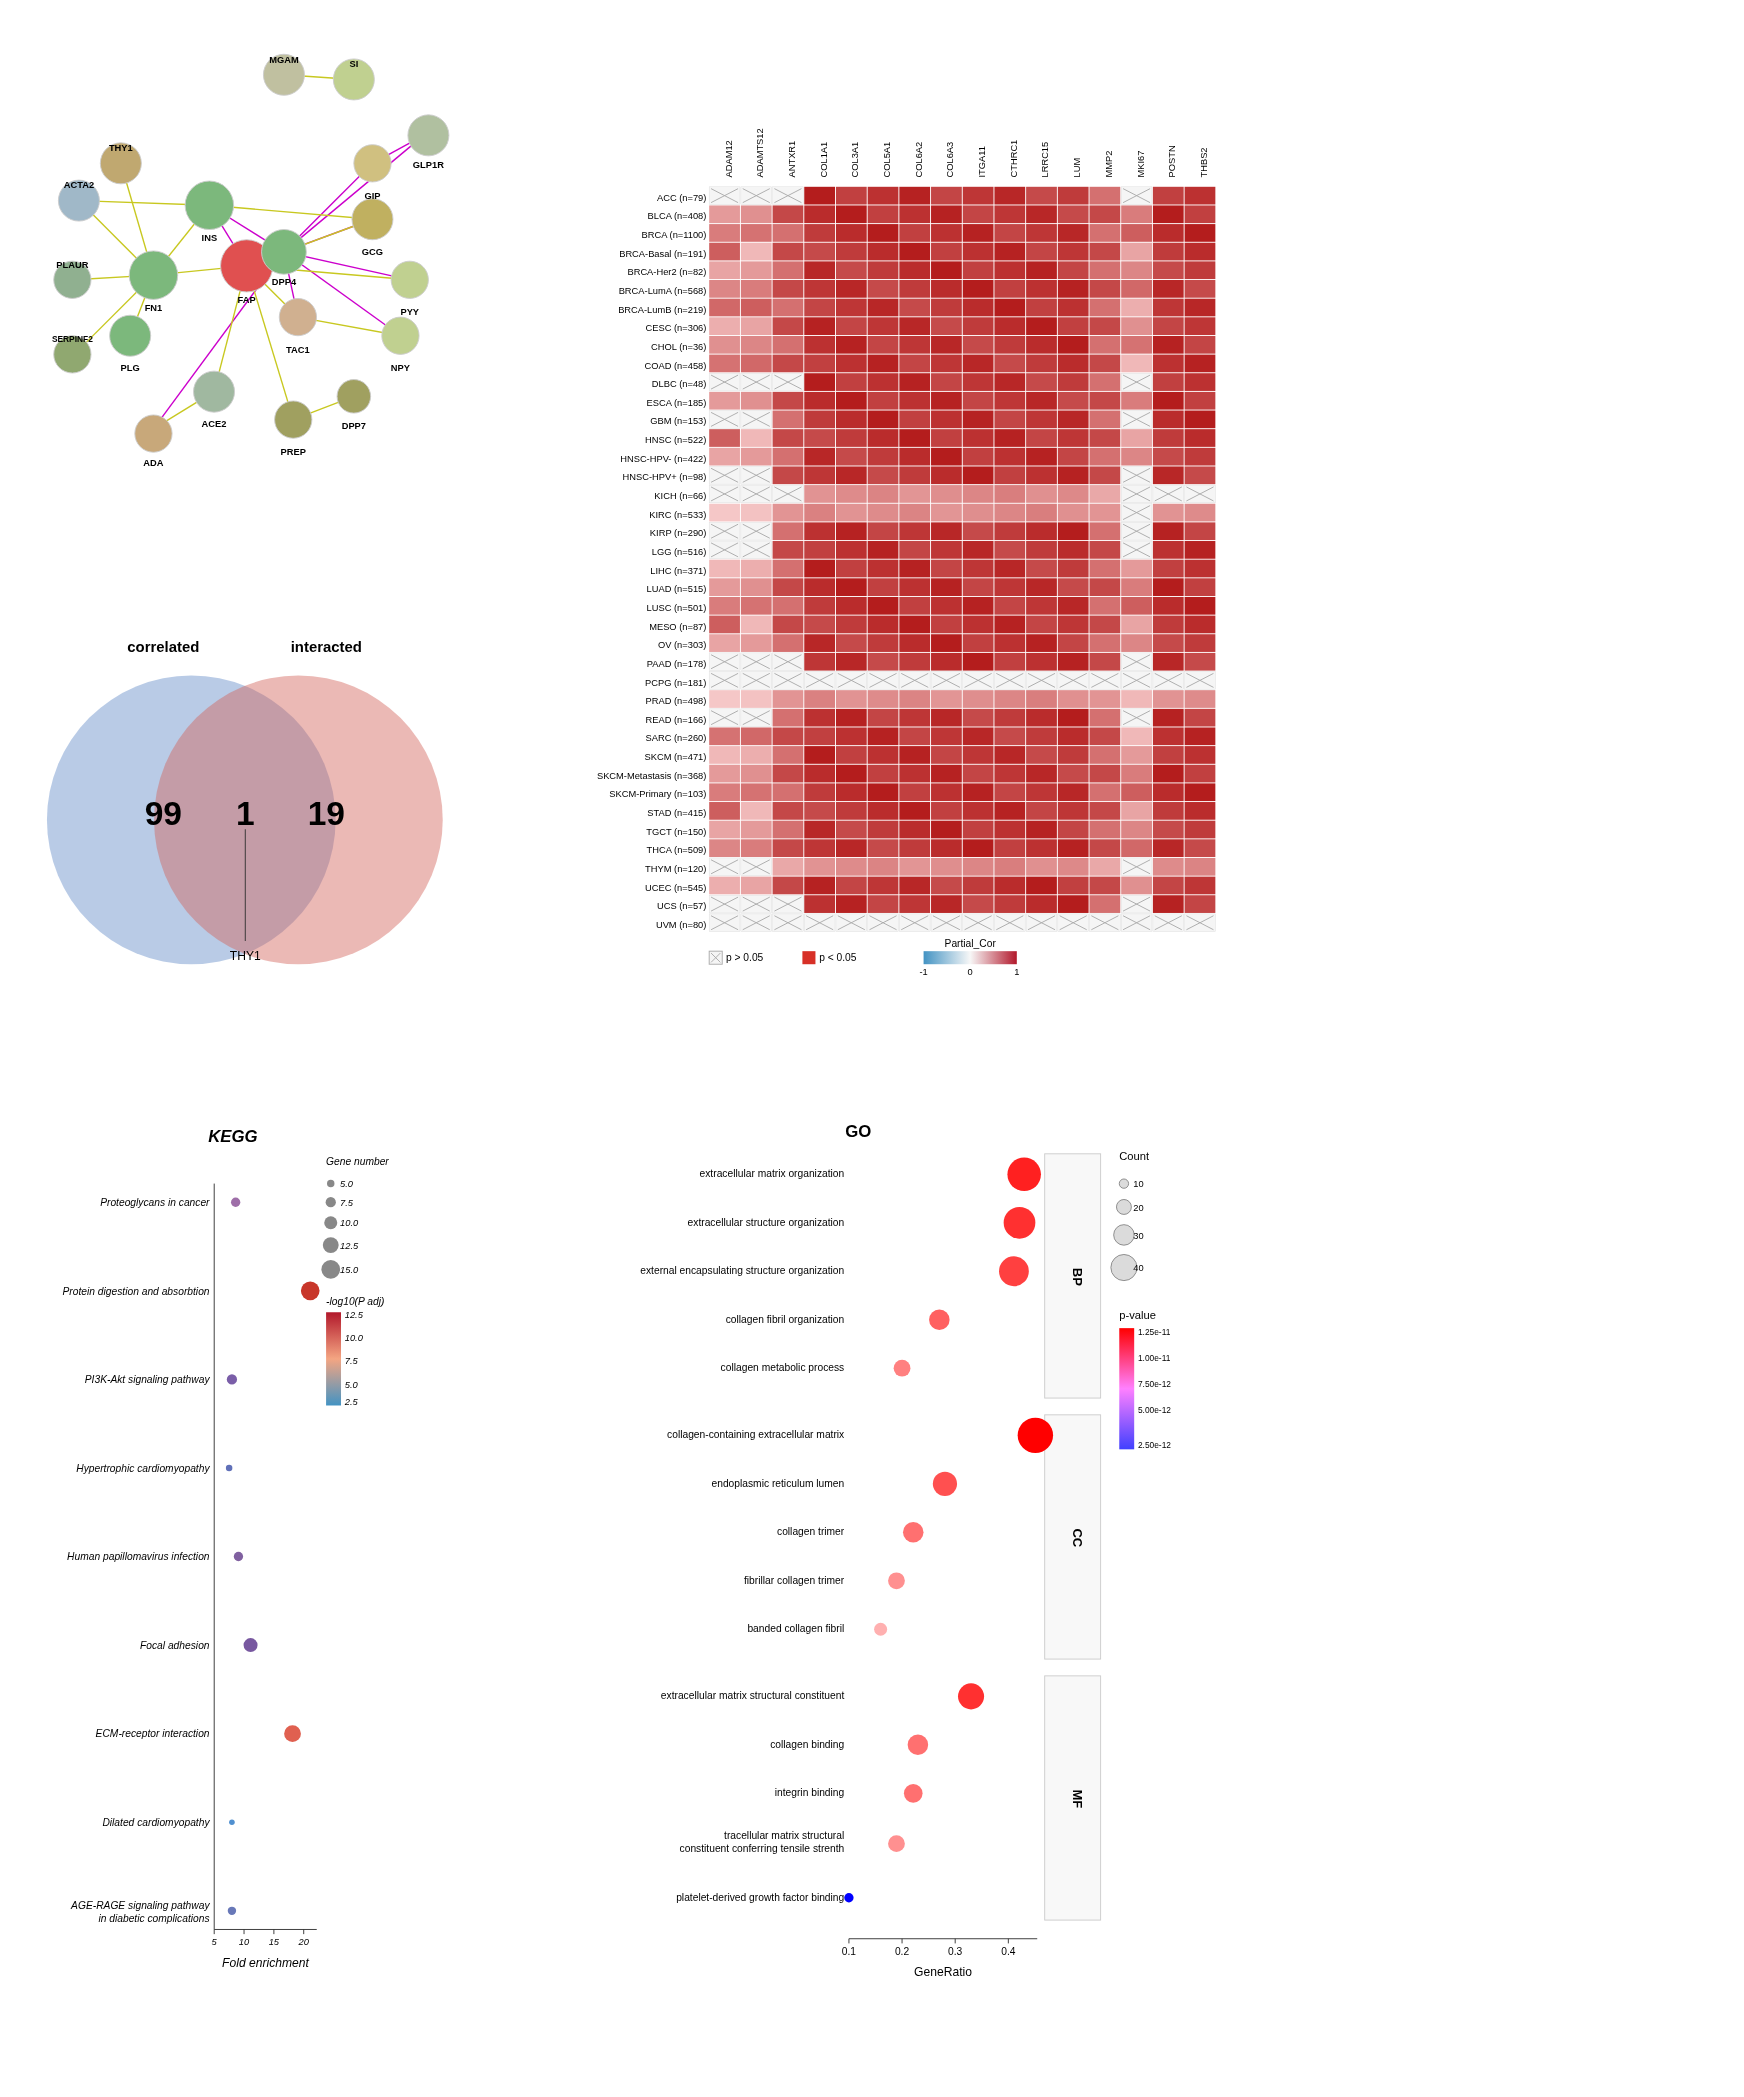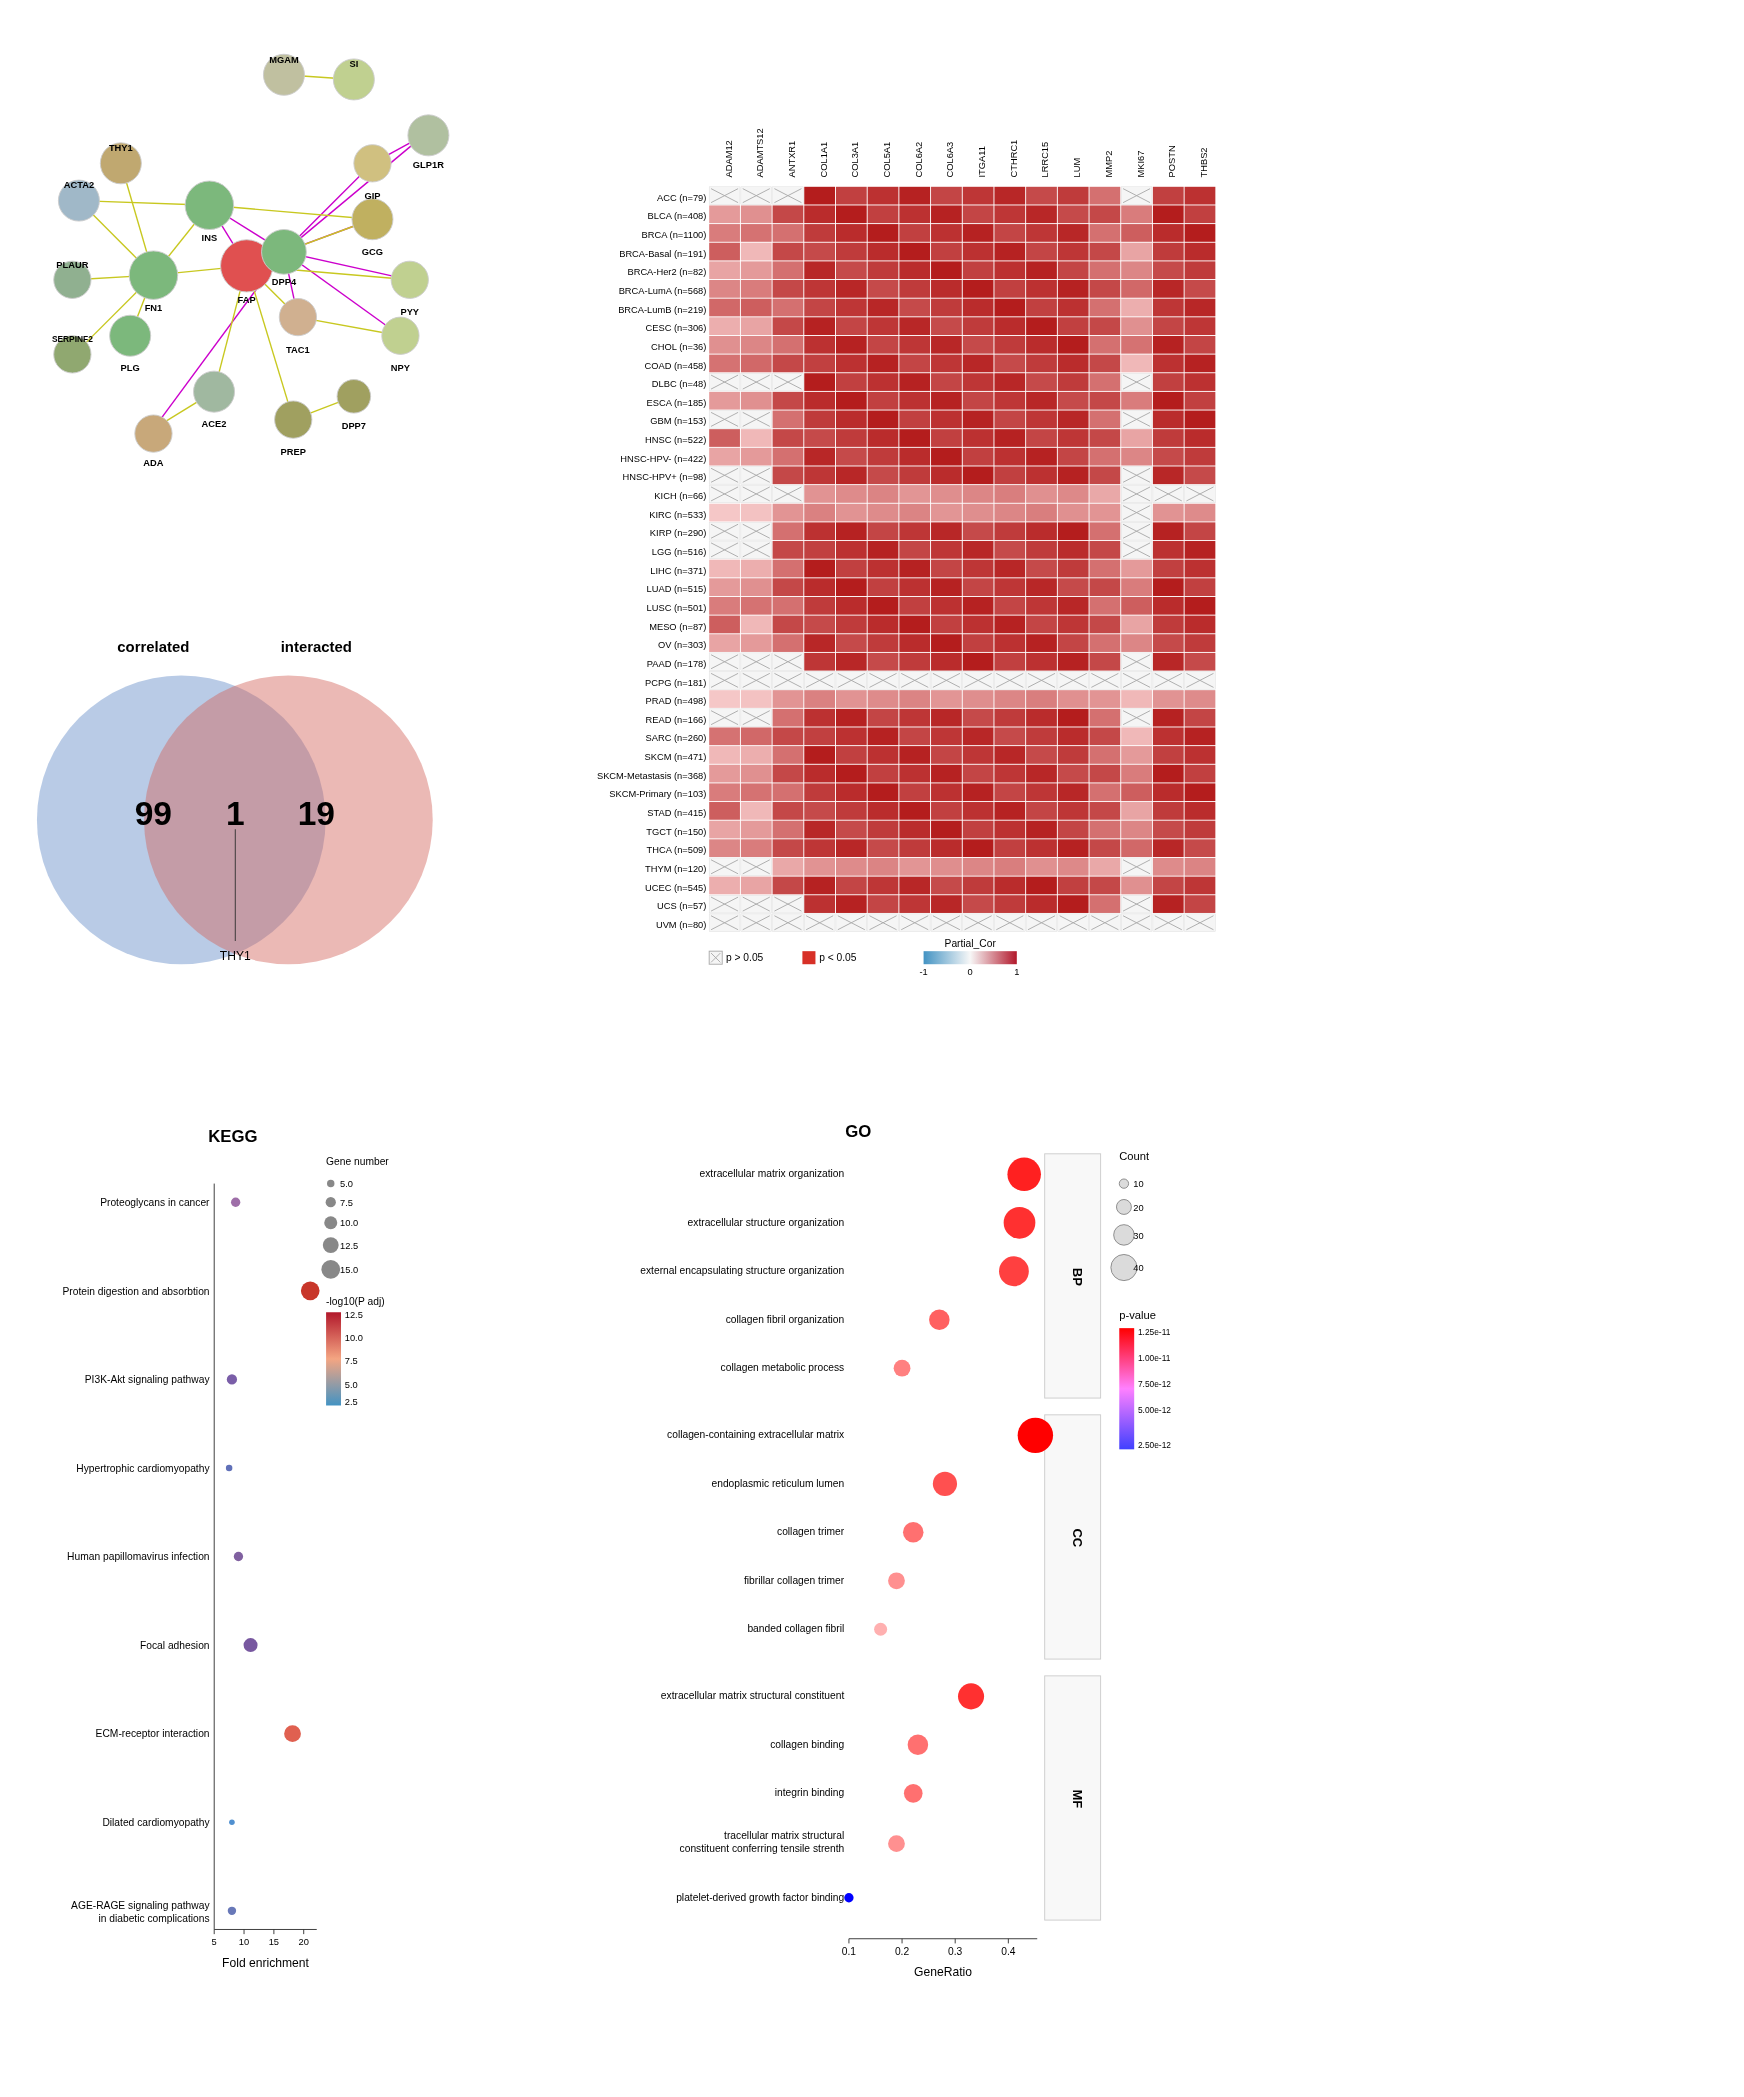--- a/index.html
+++ b/index.html
@@ -48,28 +48,30 @@
       position: relative;
       padding: 9.3px 18.6px;
     }
 
     
     .panel-c {
       grid-column: 1;
       grid-row: 2;
       position: relative;
       padding: 9.3px;
+      text-align: center;
     }
 
     
     .panel-d {
       grid-column: 1;
       grid-row: 3;
       position: relative;
       padding: 9.3px;
+      font-style: italic;
     }
 
     
     .panel-e {
       grid-column: 2;
       grid-row: 3;
       position: relative;
       padding: 9.3px 18.6px;
     }
 

